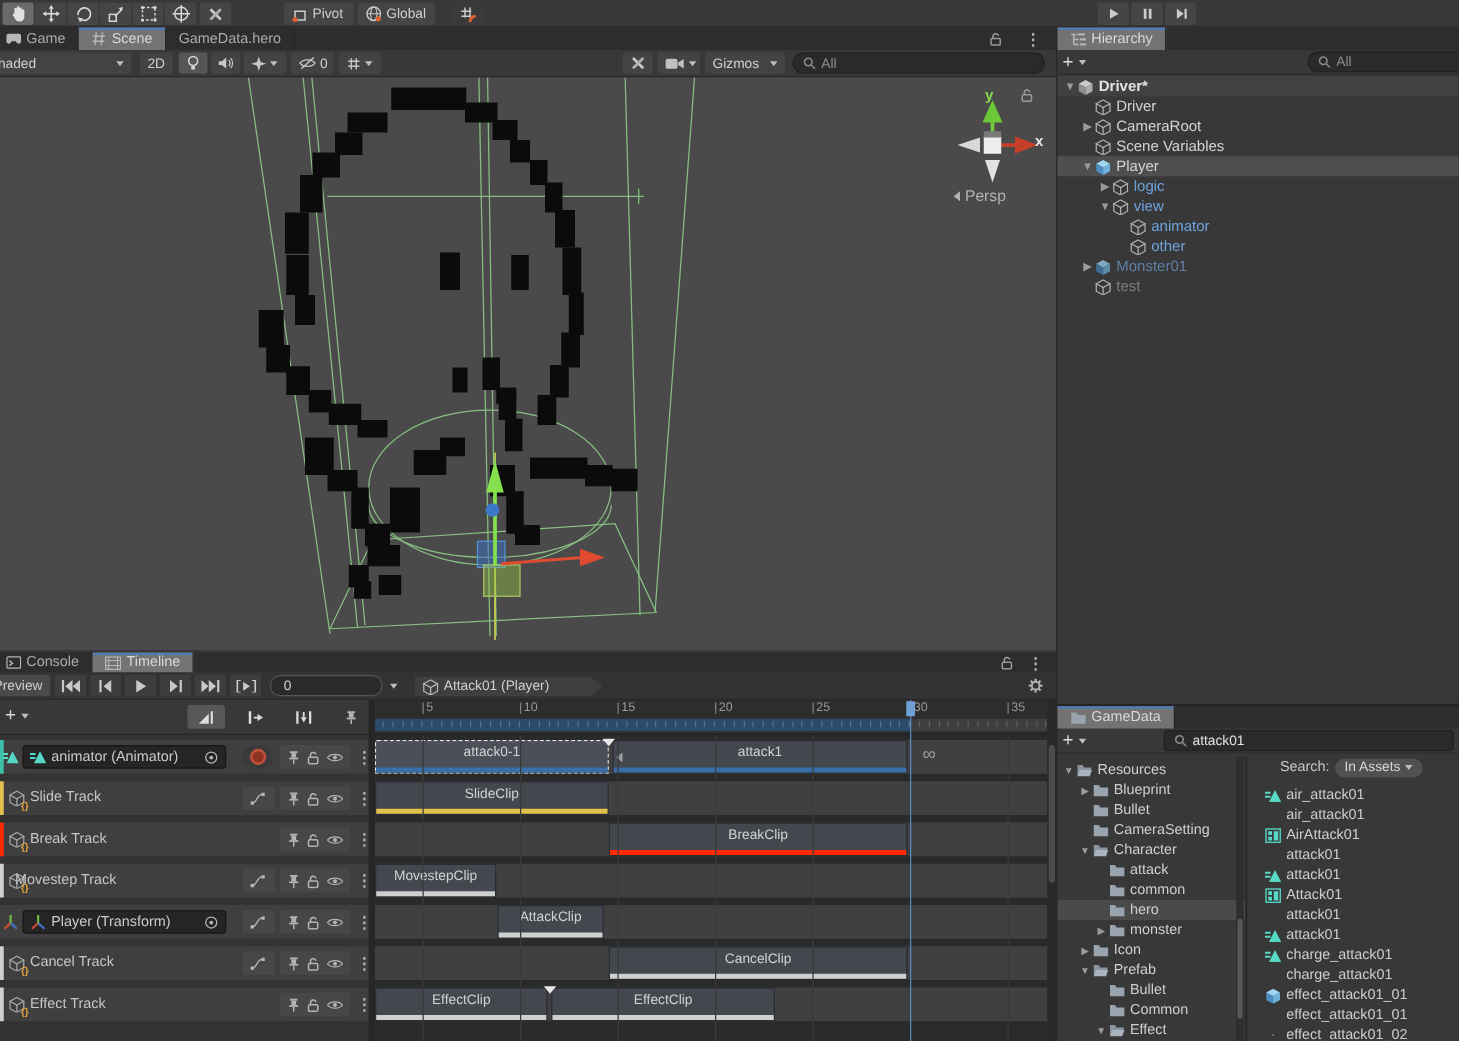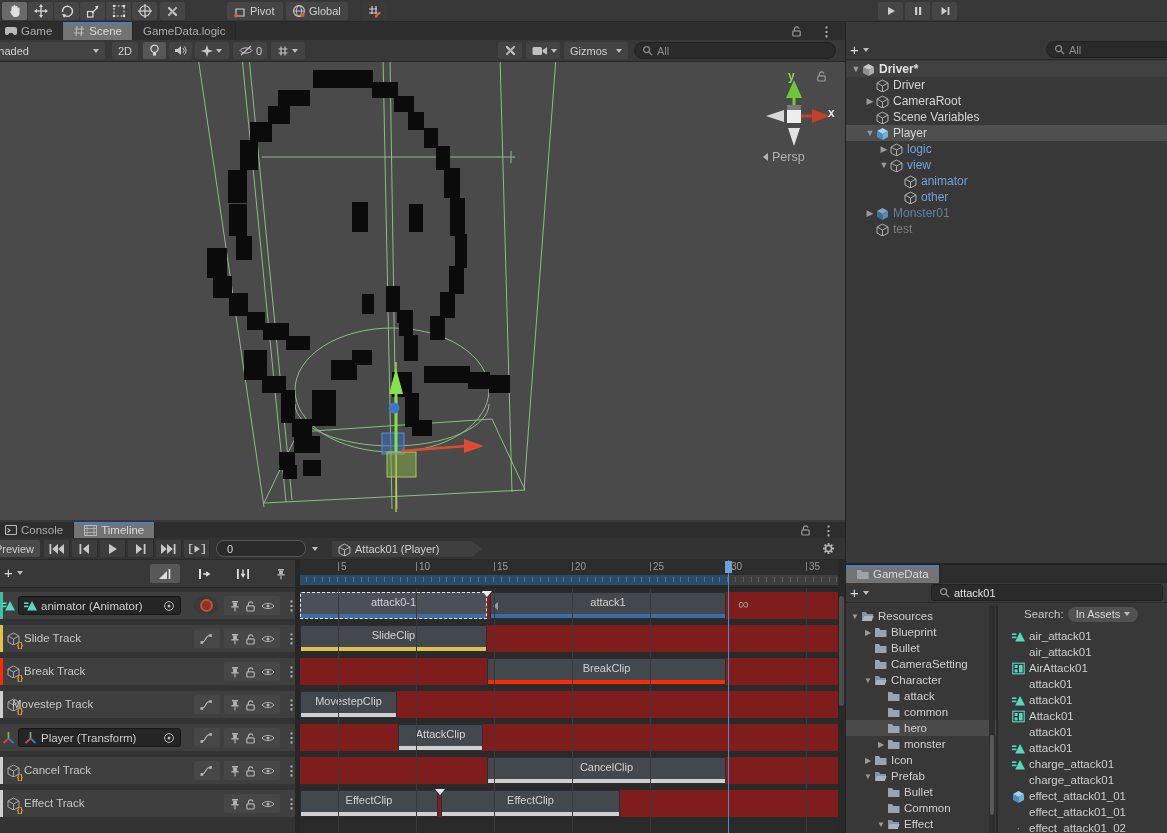--- a/index.html
+++ b/index.html
@@ -42,21 +42,21 @@
   .namebox{position:absolute;left:18px;top:4px;height:19px;background:#252525;border:1px solid #171717;border-radius:3px;display:flex;align-items:center;gap:4px;padding:0 5px;width:163px;color:#cccccc;font-size:11.5px;}
   .namebox .grow{flex:1;}
   .ctrl-slot{position:absolute;top:4px;height:19px;border-radius:2px;background:#474747;display:flex;align-items:center;justify-content:center;}
   .rec{width:13px;height:13px;border-radius:50%;background:#8e3323;border:2.5px solid #c0503a;}
   .kebab{color:#b0b0b0;font-weight:bold;font-size:13px;line-height:1;}
   #tl-splitter{position:absolute;left:295px;top:0;width:5px;height:273px;background:#272727;}
   #tl-content{position:absolute;left:300px;top:0;width:538px;height:273px;background:#2a2a2a;overflow:hidden;}
   #tl-ruler{position:absolute;left:0;top:0;width:538px;height:28px;background:#2d2d2d;border-bottom:1px solid #222;}
   .ticknum{position:absolute;top:1px;color:#999;font-size:10px;}
   .tickline{position:absolute;top:2px;width:1px;height:9px;background:#808080;}
-  .trackrow{position:absolute;left:0;width:538px;height:27px;background:#7f1d1d;}
+  .trackrow{position:absolute;left:0;width:538px;height:27px;background:#404040;}
   .clip{position:absolute;top:0;height:27px;background:#43474e;border-radius:2px 2px 0 0;border:1px solid #2a2d33;}
   .clip .cliplabel{position:absolute;left:0;right:0;top:3px;text-align:center;color:#d2d2d2;font-size:11px;white-space:nowrap;overflow:hidden;}
   .clip .underline{position:absolute;left:0;right:0;bottom:0;height:4px;}
   .clip.selected{border:1px dashed #e8e8e8;background:#4a4f58;}
   .marker-down{position:absolute;width:0;height:0;border-left:5px solid transparent;border-right:5px solid transparent;border-top:6px solid #e8e8e8;z-index:6;}
   .clipin{position:absolute;left:2px;top:9px;width:0;height:0;border-top:4px solid transparent;border-bottom:4px solid transparent;border-right:5px solid #9a9a9a;}
   #tl-playhead{position:absolute;left:428px;top:0;width:1px;height:273px;background:#5a87c0;z-index:8;}
   #tl-ph-flag{position:absolute;left:425px;top:1px;width:7px;height:12px;background:#6fa0d4;z-index:9;}
   #tl-scroll{position:absolute;left:838px;top:0;width:7px;height:273px;background:#282828;}
   #tl-scroll .handle{position:absolute;left:1px;width:5px;border-radius:3px;background:#4c4c4c;}
@@ -226,21 +226,21 @@
         <span class="icn" style="">
           <svg width="12" height="12" viewBox="0 0 12 12">
             <g stroke="#b8b8b8" stroke-width="1.2">
               <path d="M4 1 3 11M9 1 8 11M1.5 4h9.5M1 8h9.5"></path>
             </g>
           </svg>
         </span>
         <span>Scene</span>
       </div>
       <div class="tab">
-        <span>GameData.logic</span>
+        <span>GameData.hero</span>
       </div>
     </div>
   <div class="abs" style="left:791px;top:25px;">
       <svg width="11" height="12" viewBox="0 0 11 12">
         <rect x="1.8" y="5.8" width="7.4" height="5.2" rx="1" fill="none" stroke="#9a9a9a" stroke-width="1.2"></rect>
         <path d="M3.4 5.8V4.1A2.3 2.3 0 0 1 7.9 3.6" fill="none" stroke="#9a9a9a" stroke-width="1.2"></path>
       </svg>
     </div>
   <div class="abs kebab" style="left:820px;top:25px;">⋮</div>
 
@@ -1113,20 +1113,37 @@
         <div class="gridline" style="left:272px"></div>
         <div class="gridline" style="left:350px"></div>
         <div class="gridline" style="left:506px"></div>
       </div>
     <div id="tl-scroll">
         <div class="handle" style="top:36px;height:110px;"></div>
       </div>
   </div>
 
   <div id="right-col">
+    <div class="tabbar" style="left:0;top:0;width:322px;height:18px;" id="hier-tabbar">
+        <div class="tab active">
+          <span class="icn">
+            <svg width="13" height="11" viewBox="0 0 13 11">
+              <g stroke="#b8b8b8" stroke-width="1.2">
+                <path d="M1 1.5h4M3 1.5v8M3 5.5h4M3 9.5h4"></path>
+              </g>
+              <g fill="#b8b8b8">
+                <rect x="6" y="0.7" width="6" height="1.6"></rect>
+                <rect x="8" y="4.7" width="5" height="1.6"></rect>
+                <rect x="8" y="8.7" width="5" height="1.6"></rect>
+              </g>
+            </svg>
+          </span>
+          <span>Hierarchy</span>
+        </div>
+      </div>
     <div class="paneltoolbar" style="top:18px;">
       <div class="abs" style="left:4px;top:1px;display:flex;align-items:center;gap:4px;color:#d8d8d8;font-size:15px;">
           <span>+</span>
           <span class="caret"></span>
         </div>
       <div class="searchbox" style="left:200px;top:1px;width:130px;">
         <span class="icn" id="hier-mag">
             <svg width="11" height="11" viewBox="0 0 11 11">
               <circle cx="4.6" cy="4.6" r="3" fill="none" stroke="#8a8a8a" stroke-width="1.3"></circle>
               <path d="M7 7l3 3" stroke="#8a8a8a" stroke-width="1.3"></path>

